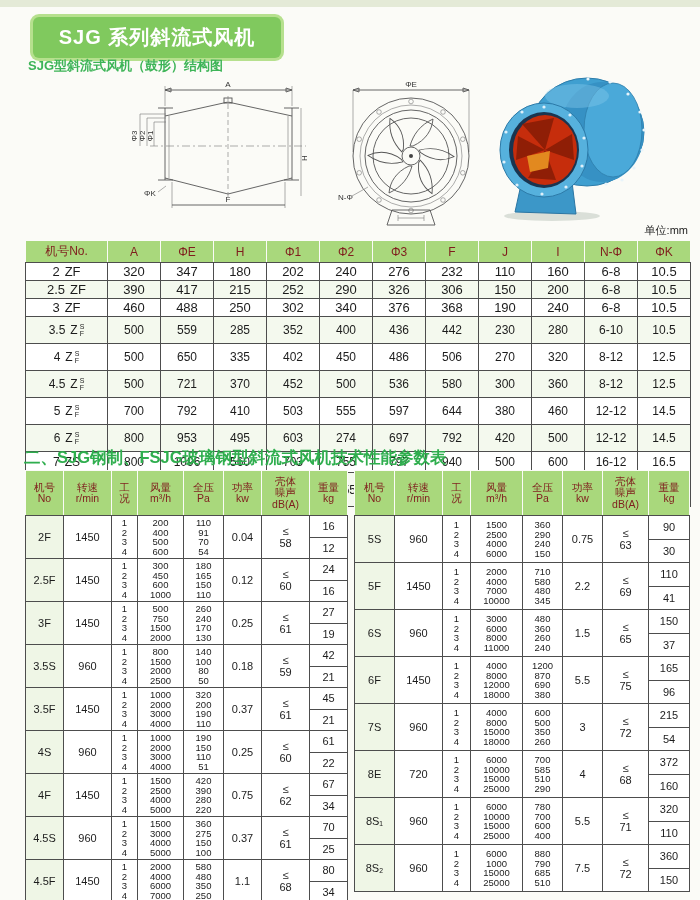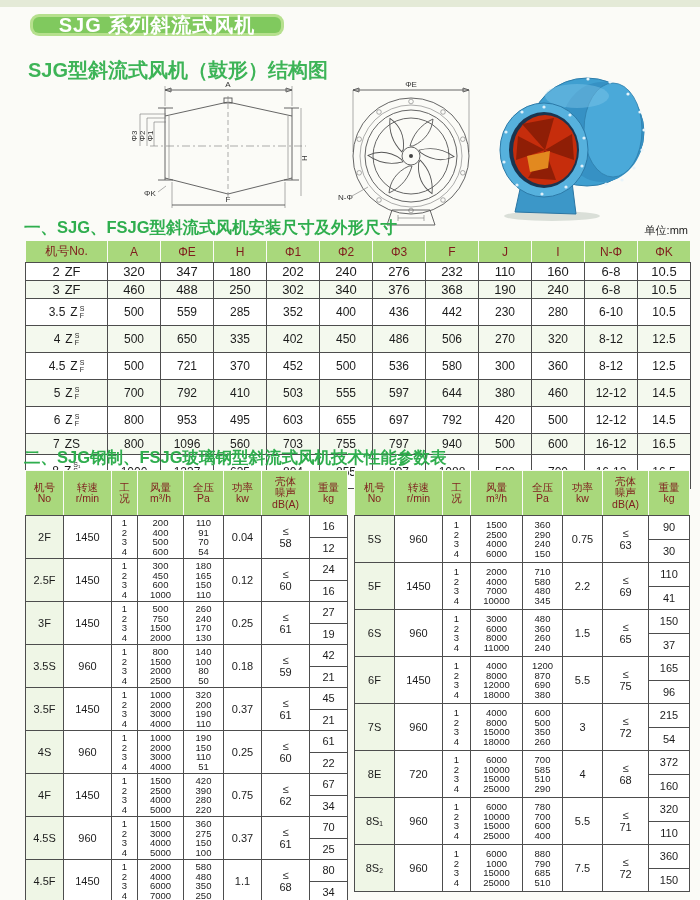--- a/index.html
+++ b/index.html
@@ -1,24 +1,24 @@
 <!DOCTYPE html>
 <html><head>
 <meta charset="utf-8">
 <style>
   html,body{margin:0;padding:0;}
   .page{position:relative;width:700px;height:900px;background:#fbfbf7;overflow:hidden;
         font-family:"Liberation Sans","DejaVu Sans",sans-serif;color:#1c1c1c;}
   .topstrip{position:absolute;top:0;left:0;right:0;height:7px;background:#e4ead7;}
 
   
-  .banner{position:absolute;left:30px;top:14px;width:254px;height:22px;background:#b6e08e;border-radius:9px;}
+  .banner{position:absolute;left:30px;top:14px;width:254px;height:47px;background:#b6e08e;border-radius:9px;}
   .banner-inner{position:absolute;inset:3px;background:#80c95e;border-radius:6px;display:flex;
         align-items:center;justify-content:center;color:#fff;font-weight:bold;font-size:20px;letter-spacing:1px;}
-  .subtitle{position:absolute;left:28px;top:57px;color:#3db457;font-weight:bold;font-size:20px;}
+  .subtitle{position:absolute;left:28px;top:57px;color:#3db457;font-weight:bold;font-size:13px;}
 
   
   .figures{position:absolute;left:0;top:76px;width:700px;height:140px;}
   .fig{position:absolute;}
   .fig svg{display:block;}
   .draw-line{stroke:#555;stroke-width:0.9;fill:none;}
   .draw-thin{stroke:#777;stroke-width:0.6;fill:none;}
   .draw-label{font-size:8px;fill:#333;}
 
   
@@ -200,21 +200,20 @@
             <circle cx="60" cy="122" r="1.6"></circle>
           <circle cx="35" cy="113" r="1.6"></circle>
             <circle cx="22" cy="90" r="1.6"></circle>
             <circle cx="24" cy="60" r="1.6"></circle>
             <circle cx="40" cy="40" r="1.6"></circle>
         </g>
       </svg>
     </div>
   </div>
 
-  <div class="sec-title" style="left:24px;top:217px;">一、SJG、FSJG型斜流式风机安装尺寸及外形尺寸</div>
   <div class="unit-note">单位:mm</div>
 
   <div class="table1-wrap">
     <table class="tbl t1">
       <colgroup>
           <col style="width: 82px;">
           <col style="width: 53px;">
           <col style="width: 53px;">
           <col style="width: 53px;">
           <col style="width: 53px;">
@@ -275,20 +274,34 @@
             <td>202</td>
             <td>240</td>
             <td>276</td>
             <td>232</td>
             <td>110</td>
             <td>160</td>
             <td>6-8</td>
             <td>10.5</td>
           </tr>
           <tr class="r-s">
+            <td class="model-name-cell"><span class="m-num">2.5</span><span class="m-code">ZF</span></td>
+            <td>390</td>
+            <td>417</td>
+            <td>215</td>
+            <td>252</td>
+            <td>290</td>
+            <td>326</td>
+            <td>306</td>
+            <td>150</td>
+            <td>200</td>
+            <td>6-8</td>
+            <td>10.5</td>
+          </tr>
+          <tr class="r-s">
             <td class="model-name-cell"><span class="m-num">3</span><span class="m-code">ZF</span></td>
             <td>460</td>
             <td>488</td>
             <td>250</td>
             <td>302</td>
             <td>340</td>
             <td>376</td>
             <td>368</td>
             <td>190</td>
             <td>240</td>
@@ -365,21 +378,21 @@
           </tr>
           <tr class="r-m">
             <td class="model-name-cell"><span class="m-num">6</span><span class="m-code">Z</span><span class="stack">
                 <div>S</div>
                 <div>F</div>
               </span></td>
             <td>800</td>
             <td>953</td>
             <td>495</td>
             <td>603</td>
-            <td>655</td>
+            <td>274</td>
             <td>697</td>
             <td>792</td>
             <td>420</td>
             <td>500</td>
             <td>12-12</td>
             <td>14.5</td>
           </tr>
           <tr class="r-l">
             <td class="model-name-cell"><span class="m-num">7</span><span class="m-code">ZS</span></td>
             <td>800</td>

